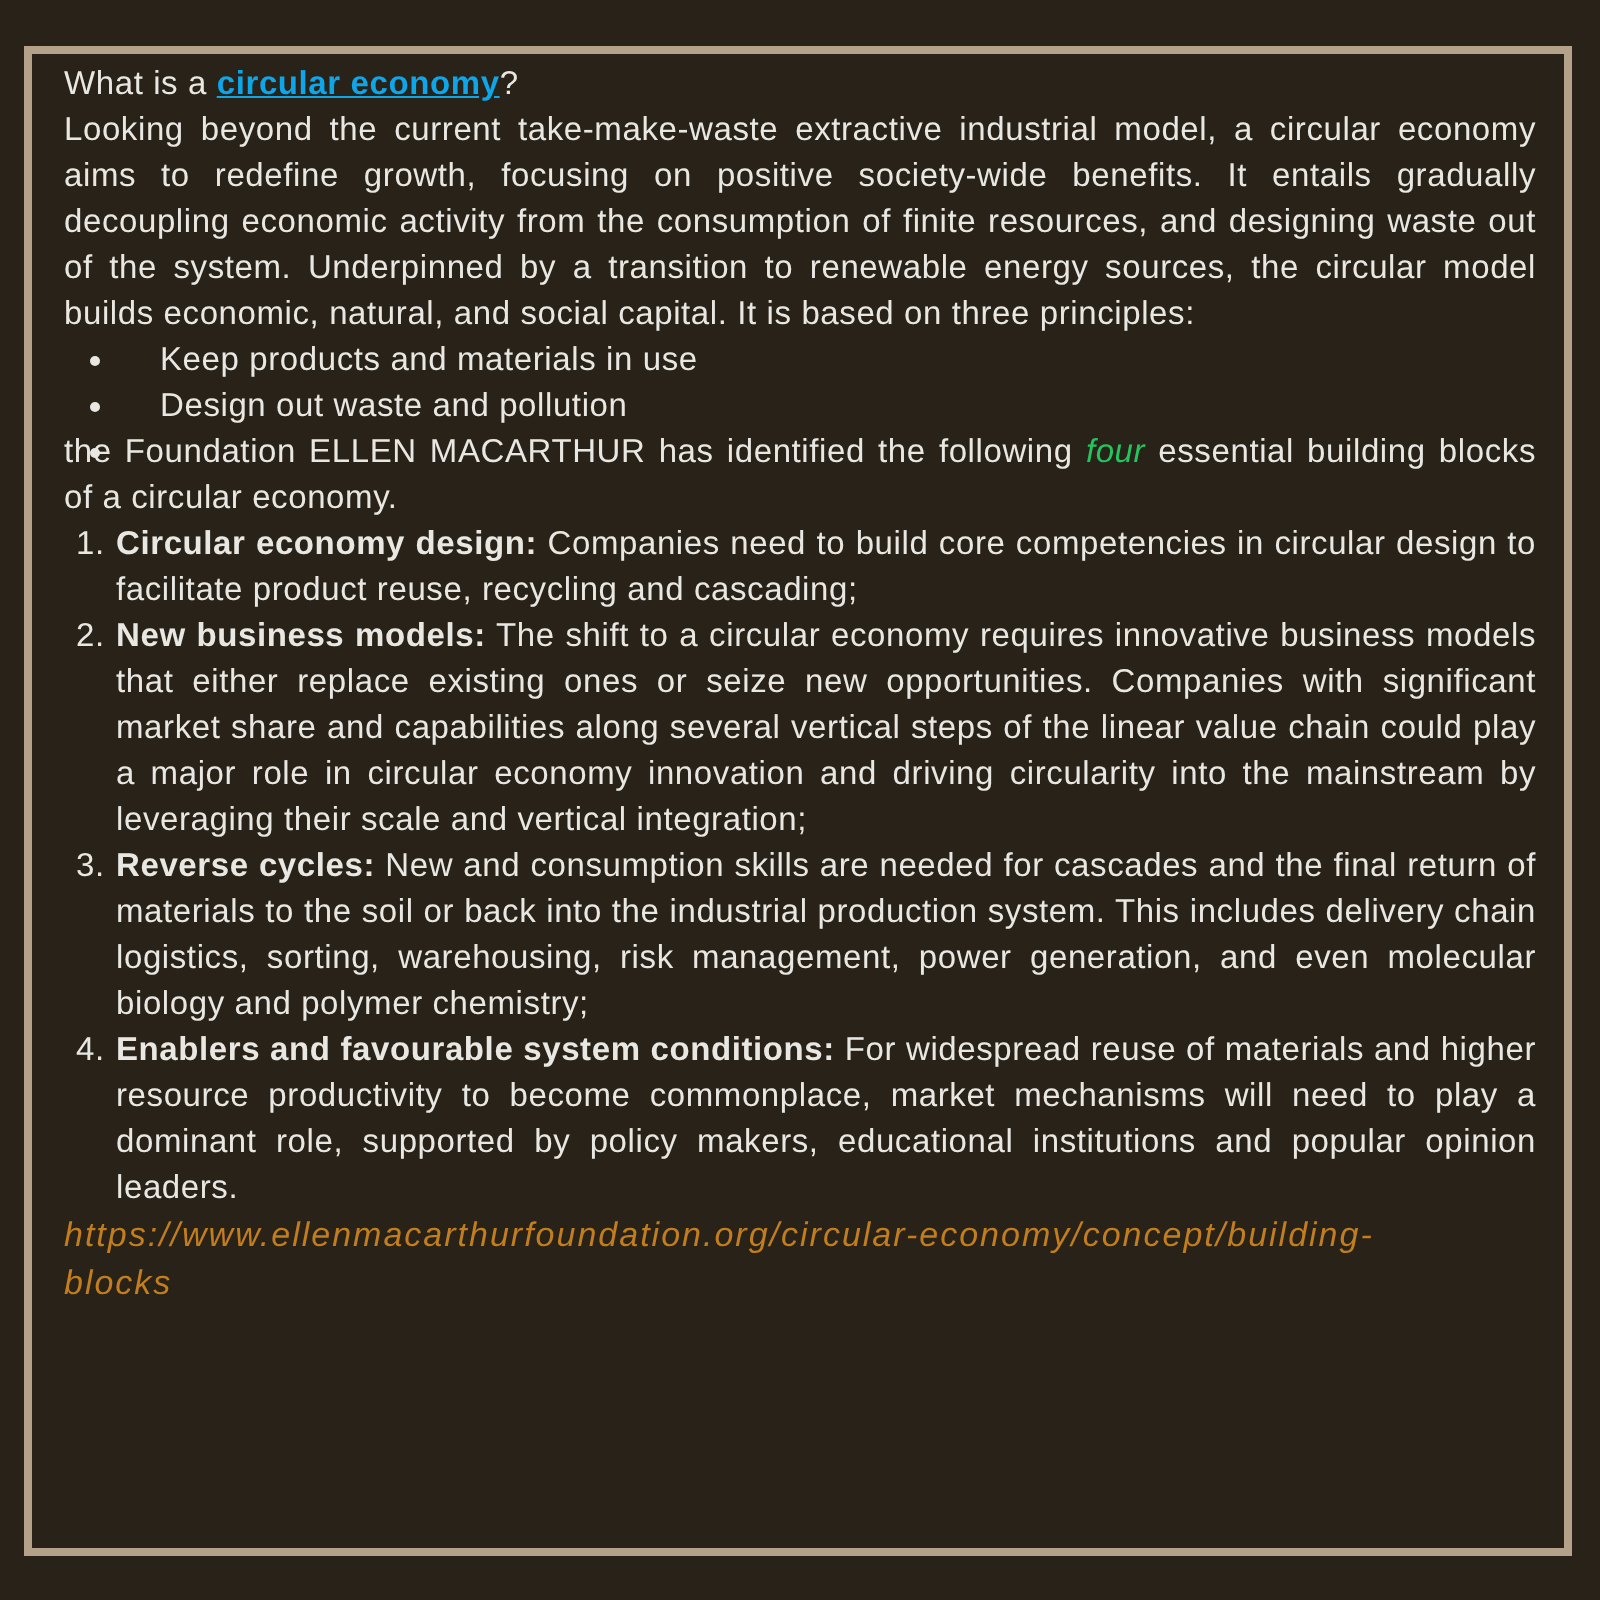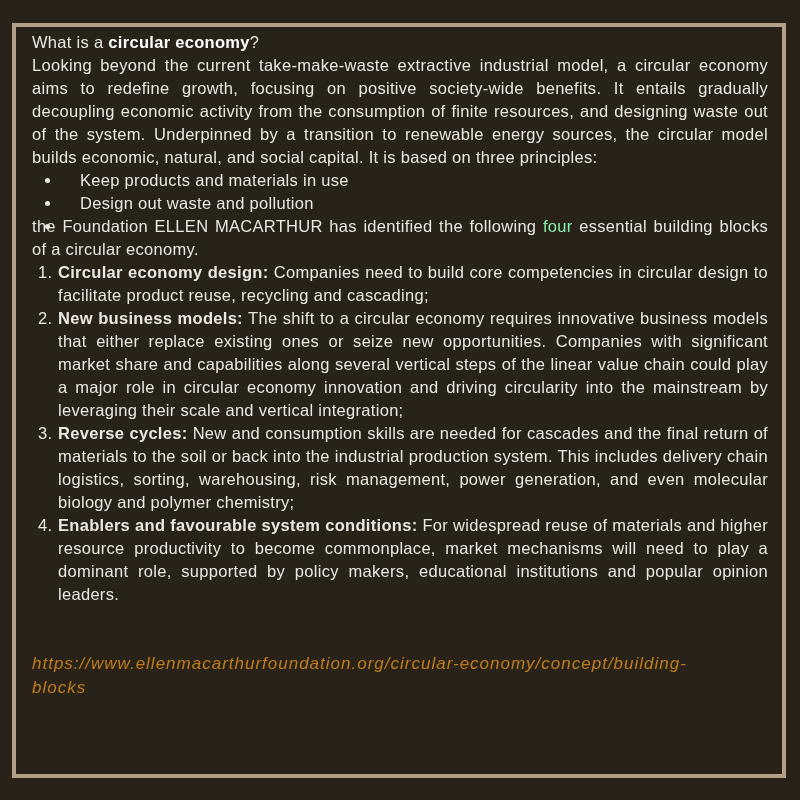--- a/index.html
+++ b/index.html
@@ -23,36 +23,35 @@
     left: 0; top: 0; right: 0; bottom: 0;
     padding: 4px 14px 0 16px;
     color: #e9e7e2;
     font-size: 16.5px;
     line-height: 23px;
     letter-spacing: 0.3px;
   }
   p { margin: 0; }
   .justify { text-align: justify; }
   .title-line { text-align: left; }
-  .hl { color: #ffffff; font-weight: bold; }
+  .hl { color: #0ea5e9; font-weight: bold; text-decoration: underline; }
   ul.principles { list-style: none; margin: 0; padding: 0; }
   ul.principles li { position: relative; padding-left: 48px; }
   .dot {
     position: absolute; left: 13px; top: 9px;
     width: 5px; height: 5px; border-radius: 50%;
     background: #e9e7e2;
   }
   ol.blocks { list-style: none; margin: 0; padding: 0; }
   ol.blocks li { position: relative; padding-left: 26px; text-align: justify; }
   .num { position: absolute; left: 6px; top: 0; }
   .label { font-weight: bold; margin-top: 28px; }
-  .em-four { color: #86efac; }
+  .em-four { font-style: italic; color: #22c55e; }
   .source-link {
     display: block;
-    margin-top: 46px;
     max-width: 660px;
     color: #c17d1e;
     font-style: italic;
     font-size: 17px;
     line-height: 24px;
     letter-spacing: 1px;
     text-decoration: none;
     word-break: normal;
   }
 </style>

